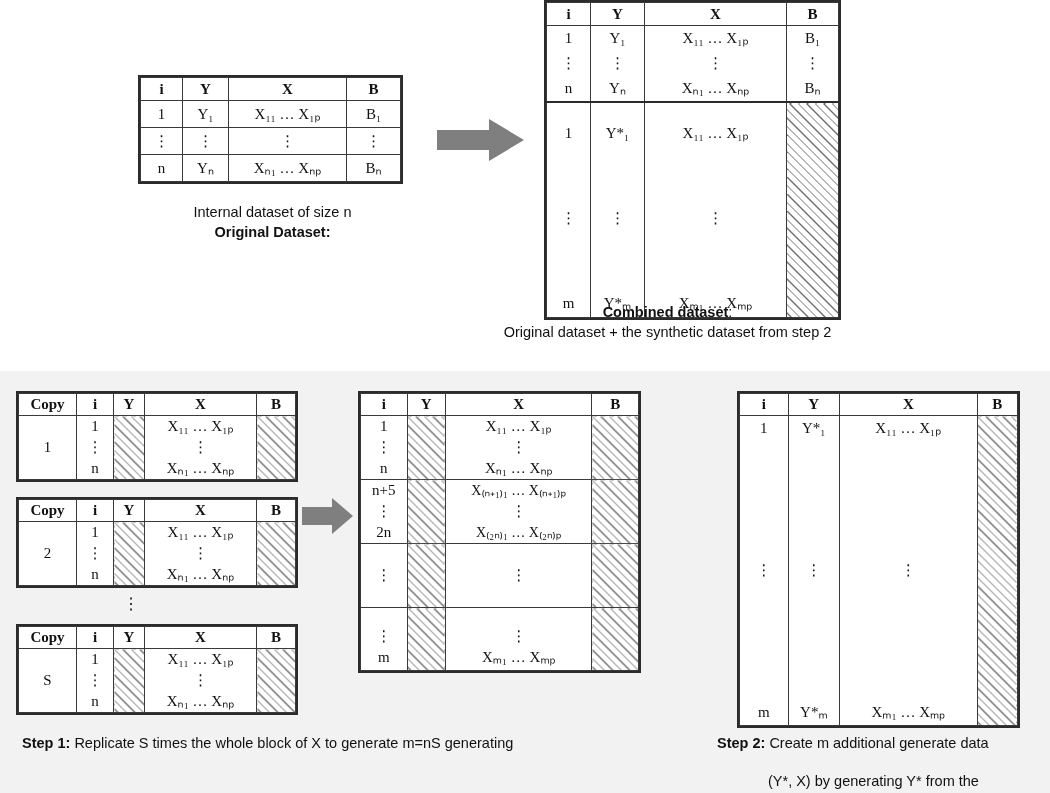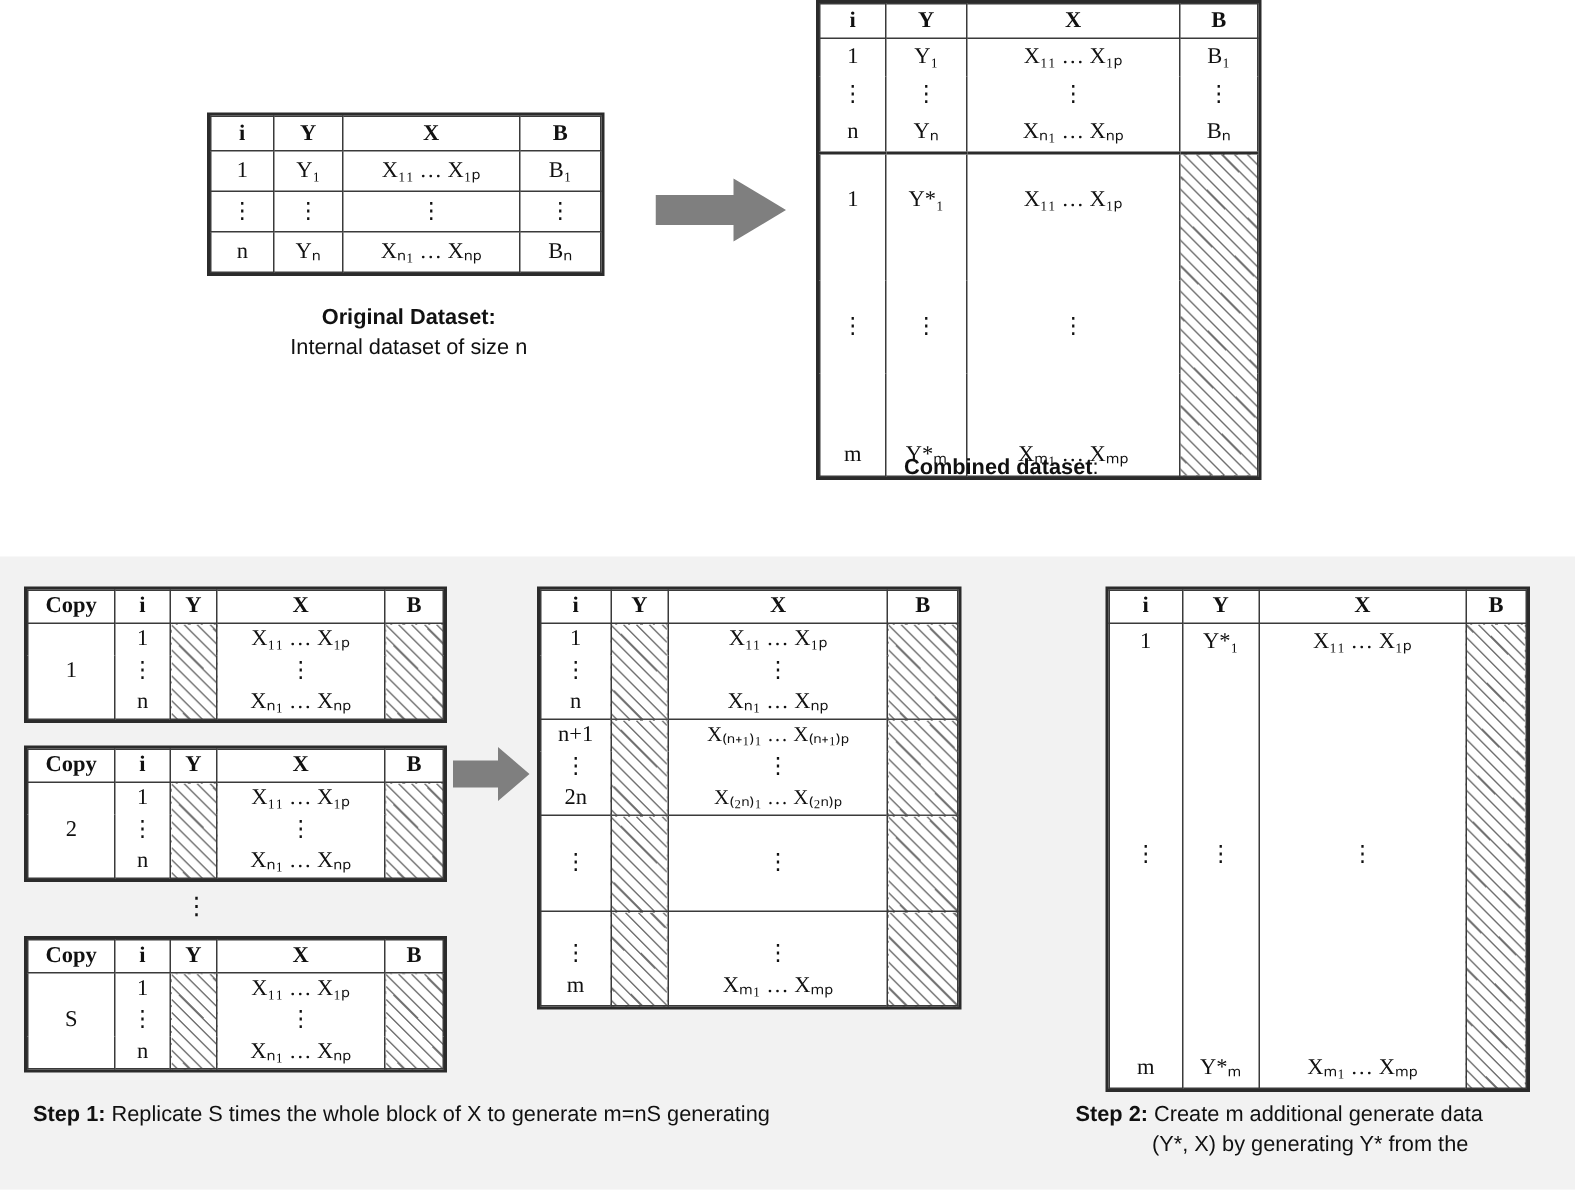--- a/index.html
+++ b/index.html
@@ -95,22 +95,22 @@
     <tr>
       <td style="height:26px">n</td>
       <td>Yₙ</td>
       <td>Xₙ₁ … Xₙₚ</td>
       <td>Bₙ</td>
     </tr>
   </tbody>
 </table>
 
 <div class="cap" style="left:150px;top:203px;width:245px;">
+  <div>Internal dataset of size n</div>
   <div><b>Original Dataset:</b></div>
-  <div>Internal dataset of size n</div>
 </div>
 
 <div class="arrow" style="left:437px;top:118px;">
   <svg width="88" height="44" viewBox="0 0 88 44">
     <polygon points="0,12 52,12 52,1 87,22 52,43 52,32 0,32" fill="#7f7f7f"></polygon>
   </svg>
 </div>
 
 <table class="tbl outer" style="left:546px;top:2px;width:292px;">
   <colgroup>
@@ -159,20 +159,21 @@
     <tr>
       <td style="border-top:none;height:62px;vertical-align:bottom;padding-bottom:6px">m</td>
       <td style="border-top:none;vertical-align:bottom;padding-bottom:6px">Y*ₘ</td>
       <td style="border-top:none;vertical-align:bottom;padding-bottom:6px">Xₘ₁ … Xₘₚ</td>
     </tr>
   </tbody>
 </table>
 
 <div class="cap" style="left:430px;top:303px;width:475px;">
   <div><b>Combined dataset</b><span>:</span></div>
+  <div>Original dataset + the synthetic dataset from step 2</div>
 </div>
 
 <table class="tbl outer" style="left:18px;top:393px;width:277px;">
   <colgroup>
       <col style="width:58px">
       <col style="width:37px">
       <col style="width:31px">
       <col style="width:112px">
       <col style="width:39px">
     </colgroup>
@@ -302,21 +303,21 @@
     <tr>
       <td class="vdots" style="border-top:none;border-bottom:none;height:21px">⋮</td>
       <td class="vdots" style="border-top:none;border-bottom:none">⋮</td>
     </tr>
     <tr>
       <td style="border-top:none;height:21px">n</td>
       <td style="border-top:none">Xₙ₁ … Xₙₚ</td>
     </tr>
 
     <tr>
-      <td style="border-bottom:none;height:21px">n+1</td>
+      <td style="border-bottom:none;height:21px">n+5</td>
       <td class="hatch" rowspan="3" style="border-bottom:1px solid #4a4a4a"></td>
       <td style="border-bottom:none;font-size:14px">X₍ₙ₊₁₎₁ … X₍ₙ₊₁₎ₚ</td>
       <td class="hatch" rowspan="3" style="border-bottom:1px solid #4a4a4a"></td>
     </tr>
     <tr>
       <td class="vdots" style="border-top:none;border-bottom:none;height:21px">⋮</td>
       <td class="vdots" style="border-top:none;border-bottom:none">⋮</td>
     </tr>
     <tr>
       <td style="border-top:none;height:21px">2n</td>
@@ -377,14 +378,14 @@
 </table>
 
 <div class="stepcap" style="left:22px;top:733px;width:690px;">
   <span class="lbl">Step 1:</span>
   <span>Replicate S times the whole block of X to generate m=nS generating</span>
 </div>
 
 <div class="stepcap" style="left:717px;top:733px;width:330px;">
   <span class="lbl">Step 2:</span>
   <span>Create m additional generate data</span>
-  <span class="indent" style="padding-left:51px;">(Y*, X) by generating Y* from the</span>
+  <span class="indent" style="padding-left:51px;margin-top:18px;">(Y*, X) by generating Y* from the</span>
 </div>
 
 </body></html>

